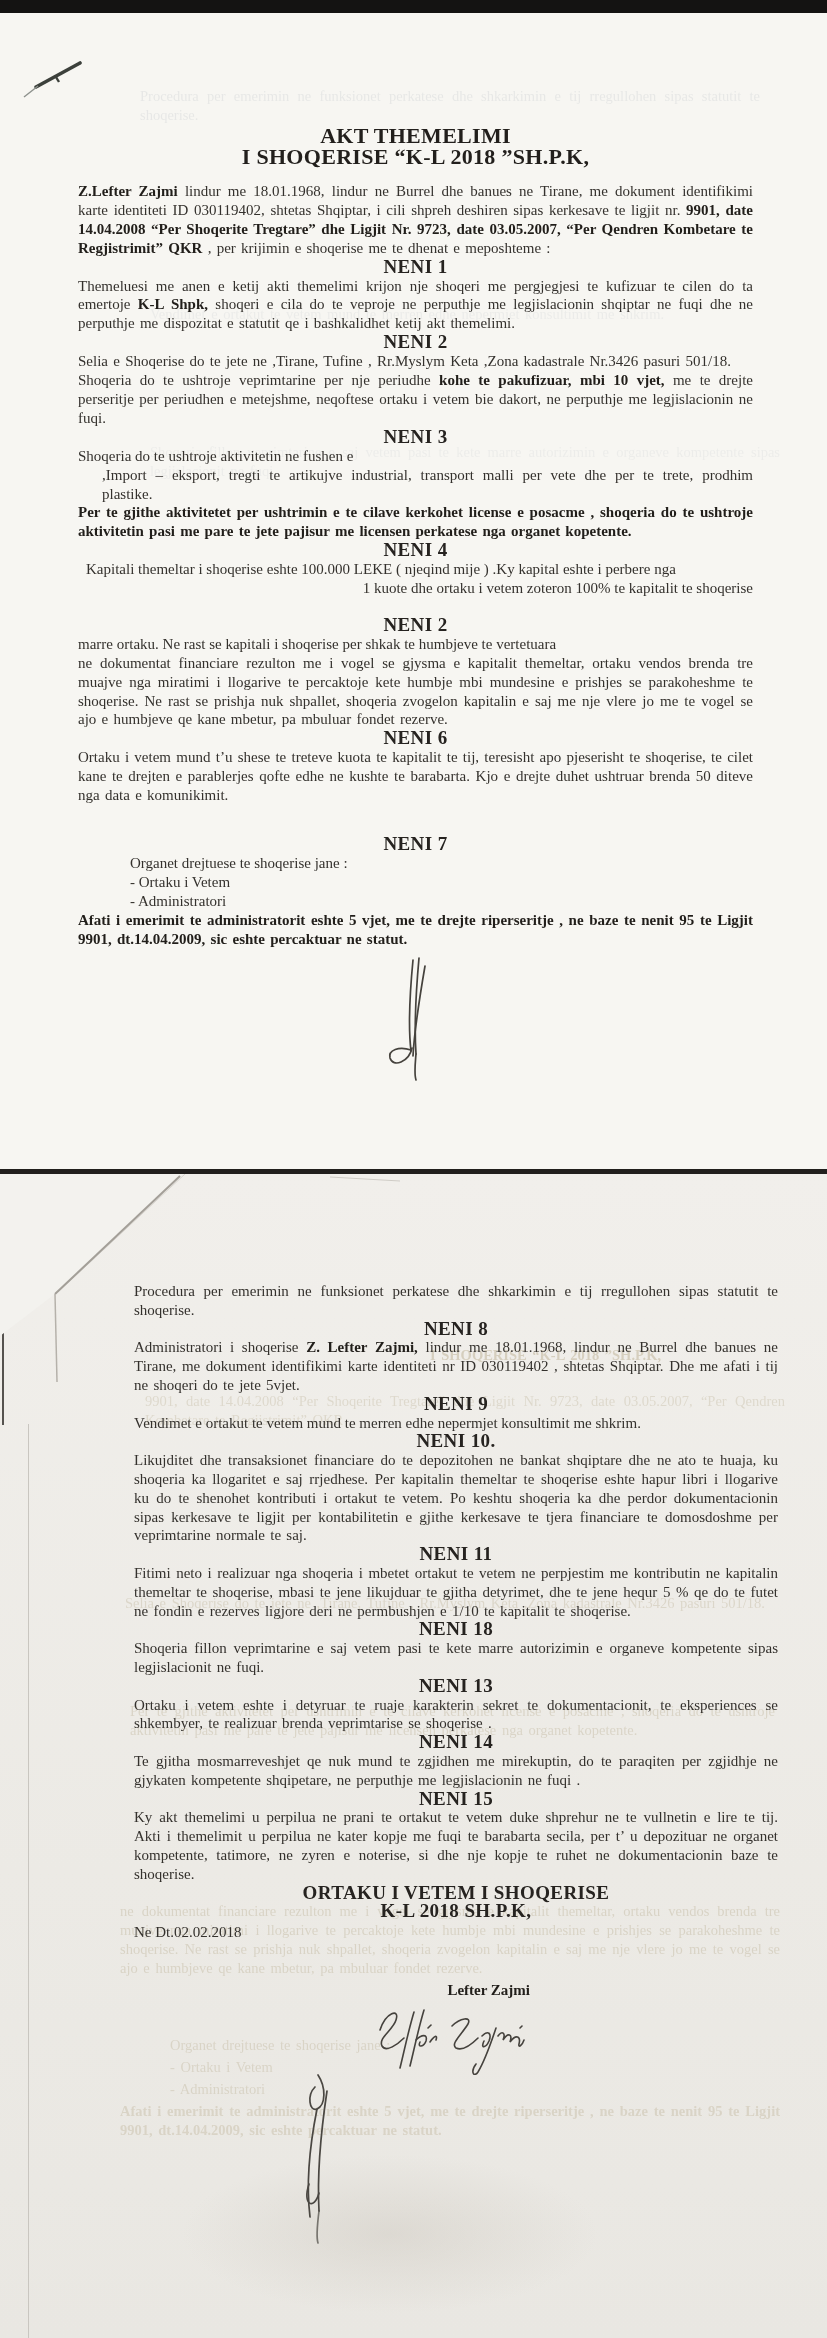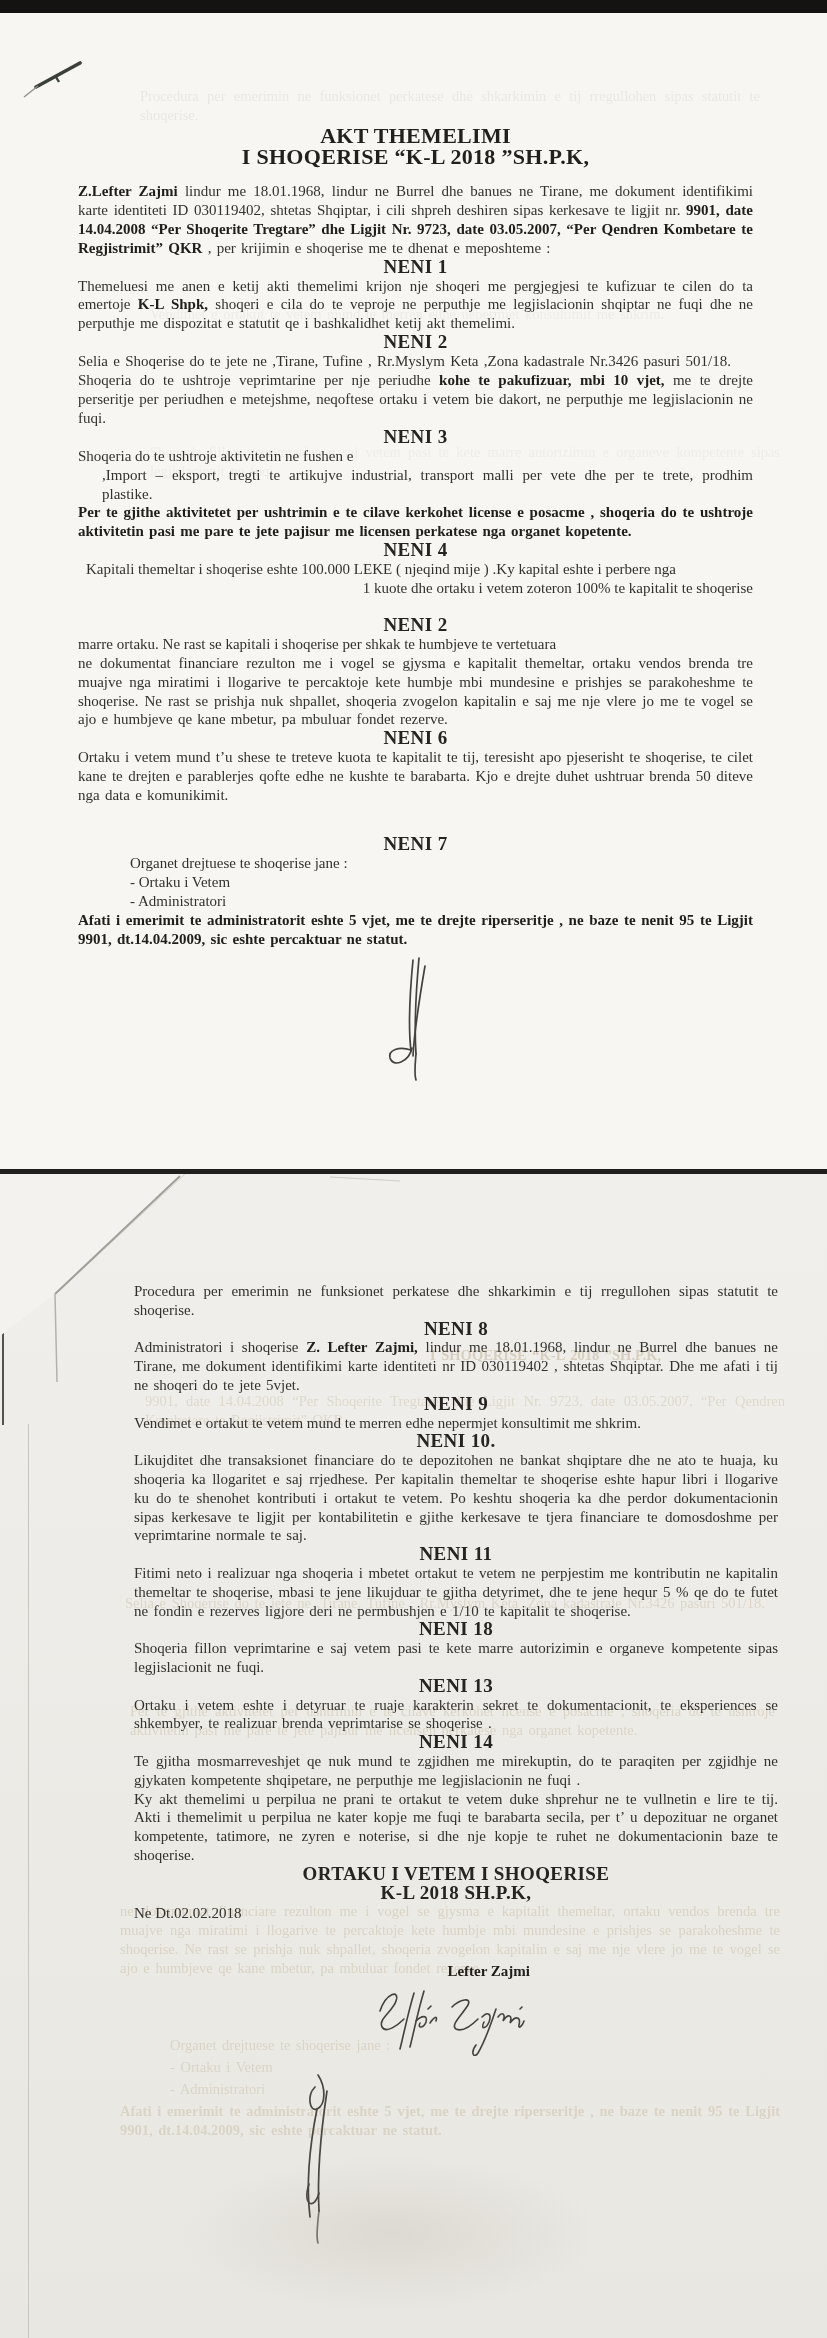--- a/index.html
+++ b/index.html
@@ -154,20 +154,21 @@
 
     <h3>NENI 18</h3>
     <p class="just">Shoqeria fillon veprimtarine e saj vetem pasi te kete marre autorizimin e organeve kompetente sipas legjislacionit ne fuqi.</p>
 
     <h3>NENI 13</h3>
     <p class="just">Ortaku i vetem eshte i detyruar te ruaje karakterin sekret te dokumentacionit, te eksperiences se shkembyer, te realizuar brenda veprimtarise se shoqerise .</p>
 
     <h3>NENI 14</h3>
     <p class="just">Te gjitha mosmarreveshjet qe nuk mund te zgjidhen me mirekuptin, do te paraqiten per zgjidhje ne gjykaten kompetente shqipetare, ne perputhje me legjislacionin ne fuqi .</p>
 
+    <h3>NENI 15</h3>
     <p class="just">Ky akt themelimi u perpilua ne prani te ortakut te vetem duke shprehur ne te vullnetin e lire te tij. Akti i themelimit u perpilua ne kater kopje me fuqi te barabarta secila, per t’ u depozituar ne organet kompetente, tatimore, ne zyren e noterise, si dhe nje kopje te ruhet ne dokumentacionin baze te shoqerise.</p>
 
     <h3>ORTAKU I VETEM I SHOQERISE</h3>
     <h3>K-L 2018 SH.P.K,</h3>
 
     <p class="date-line">Ne Dt.02.02.2018</p>
 
     <div class="signer-block">
       <div class="b">Lefter Zajmi</div>
       <svg width="160" height="75" viewBox="0 0 160 75" fill="none" stroke="#45423d" stroke-width="1.6" stroke-linecap="round">

